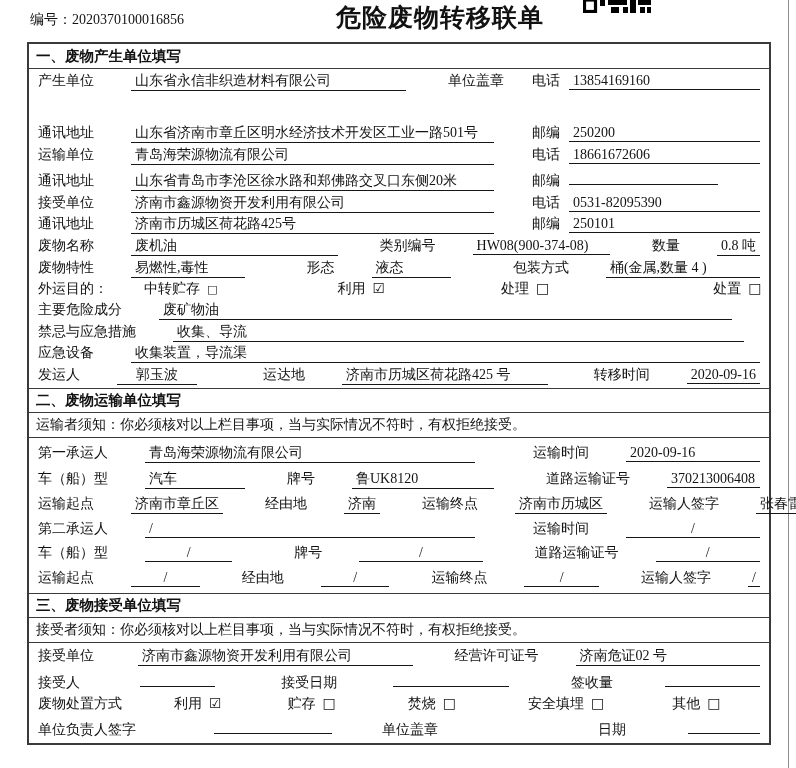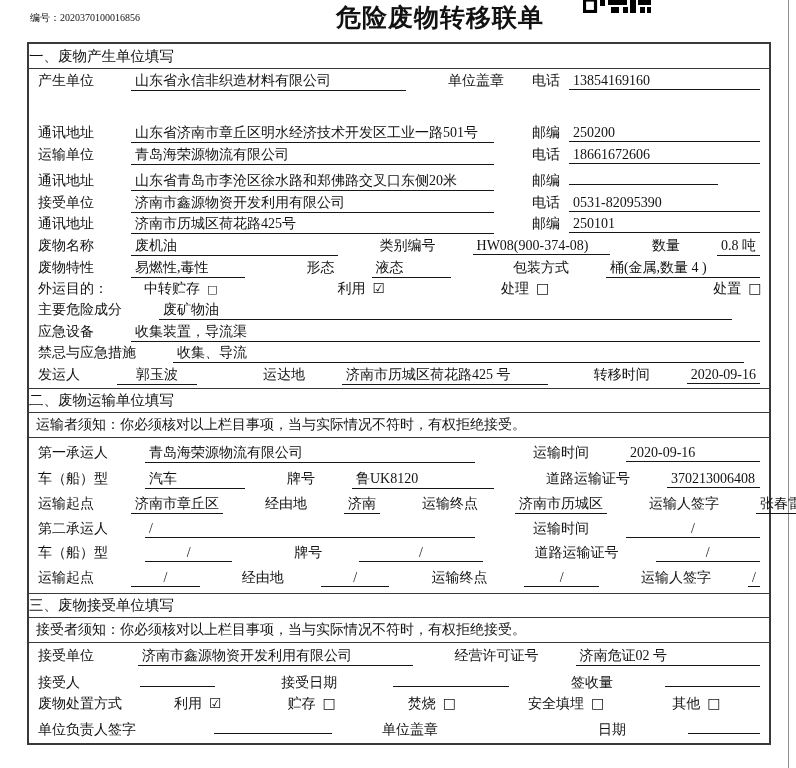--- a/index.html
+++ b/index.html
@@ -6,30 +6,30 @@
   html,body { width:796px; height:768px; }
   body {
     background:#ffffff;
     font-family:"Liberation Serif","DejaVu Serif",serif;
     color:#121212;
     font-size:14px;
   }
   .page { position:relative; width:796px; height:768px; background:#fff; overflow:hidden; }
 
   
-  .doc-number { position:absolute; left:30px; top:11px; font-size:10px; white-space:nowrap; }
+  .doc-number { position:absolute; left:30px; top:11px; font-size:14px; white-space:nowrap; }
   .doc-title  { position:absolute; left:336px; top:1px; font-size:25px; font-weight:bold; letter-spacing:1px; white-space:nowrap; }
   .qr-fragment { position:absolute; left:583px; top:0; }
   .scan-edge { position:absolute; left:788px; top:0; width:1px; height:768px; background:#8f8f8f; }
 
   
   .form { position:absolute; left:27px; top:42px; width:744px; border:2px solid #3a3a3a; background:#fff; }
   .sec-head {
-    height:25px; display:flex; align-items:center; 
-    font-weight:normal; font-size:14.5px; border-bottom:1px solid #3a3a3a; white-space:nowrap;
+    height:25px; display:flex; align-items:center; padding-left:7px;
+    font-weight:bold; font-size:14.5px; border-bottom:1px solid #3a3a3a; white-space:nowrap;
   }
   .bt { border-top:1px solid #3a3a3a; }
   .note-row { height:25px; display:flex; align-items:center; padding-left:7px; border-bottom:1px solid #3a3a3a; white-space:nowrap; }
   .content { display:flex; flex-direction:column; justify-content:space-evenly; padding:0 9px; }
   #s1c { height:319px; }
   #s2c { height:155px; }
   #s3c { height:100px; }
 
   .row { display:flex; align-items:baseline; white-space:nowrap;gap:28px; }
   .lbl { flex-shrink:0; }
@@ -172,27 +172,27 @@
           <span class="cb">□</span>
         </span>
       </div>
 
       <div class="row">
         <span class="lbl">主要危险成分</span>
         <span class="uv gap fx" style="margin-right:28px;">废矿物油</span>
       </div>
 
       <div class="row">
+        <span class="lbl">禁忌与应急措施</span>
+        <span class="uv gap fx" style="margin-right:16px;">收集、导流</span>
+      </div>
+
+      <div class="row">
         <span class="lbl">应急设备</span>
         <span class="uv gap fx">收集装置，导流渠</span>
-      </div>
-
-      <div class="row">
-        <span class="lbl">禁忌与应急措施</span>
-        <span class="uv gap fx" style="margin-right:16px;">收集、导流</span>
       </div>
 
       <div class="row">
         <span class="lbl">发运人</span>
         <span class="uv gap c" style="width:96px;">郭玉波</span>
         <span class="lbl" style="margin-left:38px;">运达地</span>
         <span class="uv gap" style="width:250px;">济南市历城区荷花路425 号</span>
         <span class="lbl" style="margin-left:18px;">转移时间</span>
         <span class="uv gap fx">2020-09-16</span>
       </div>

